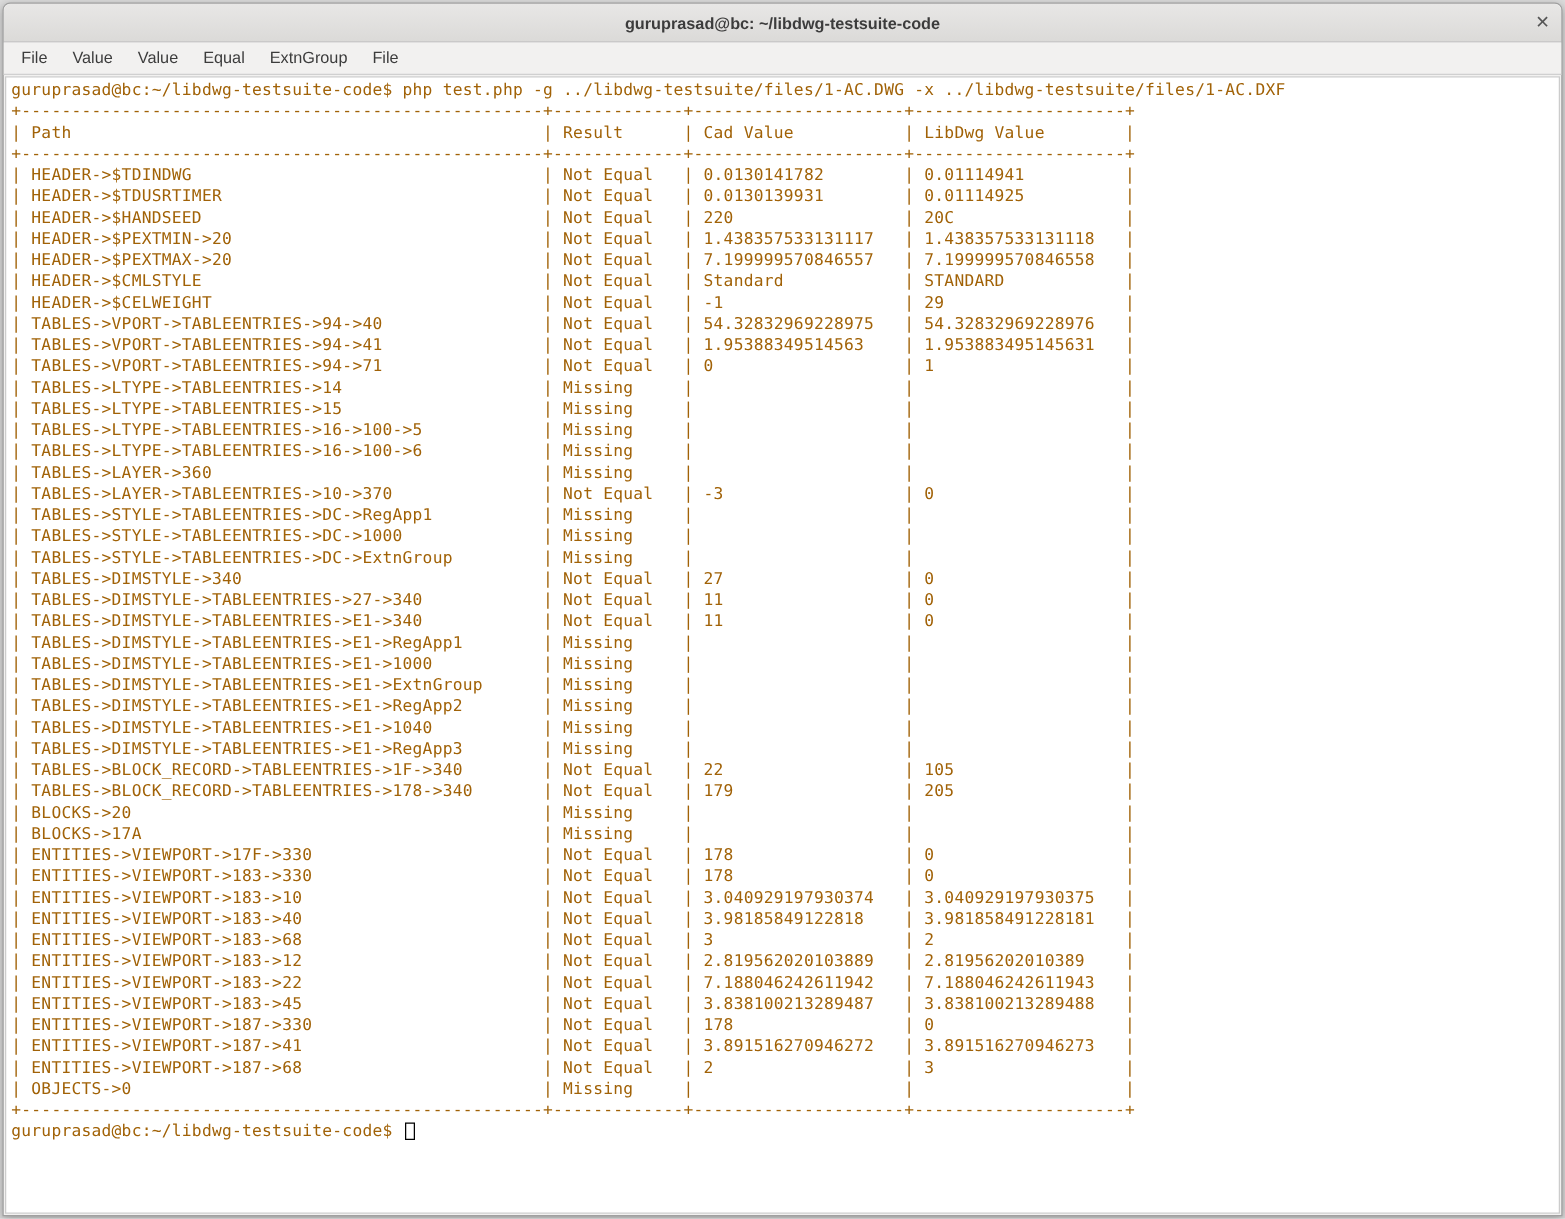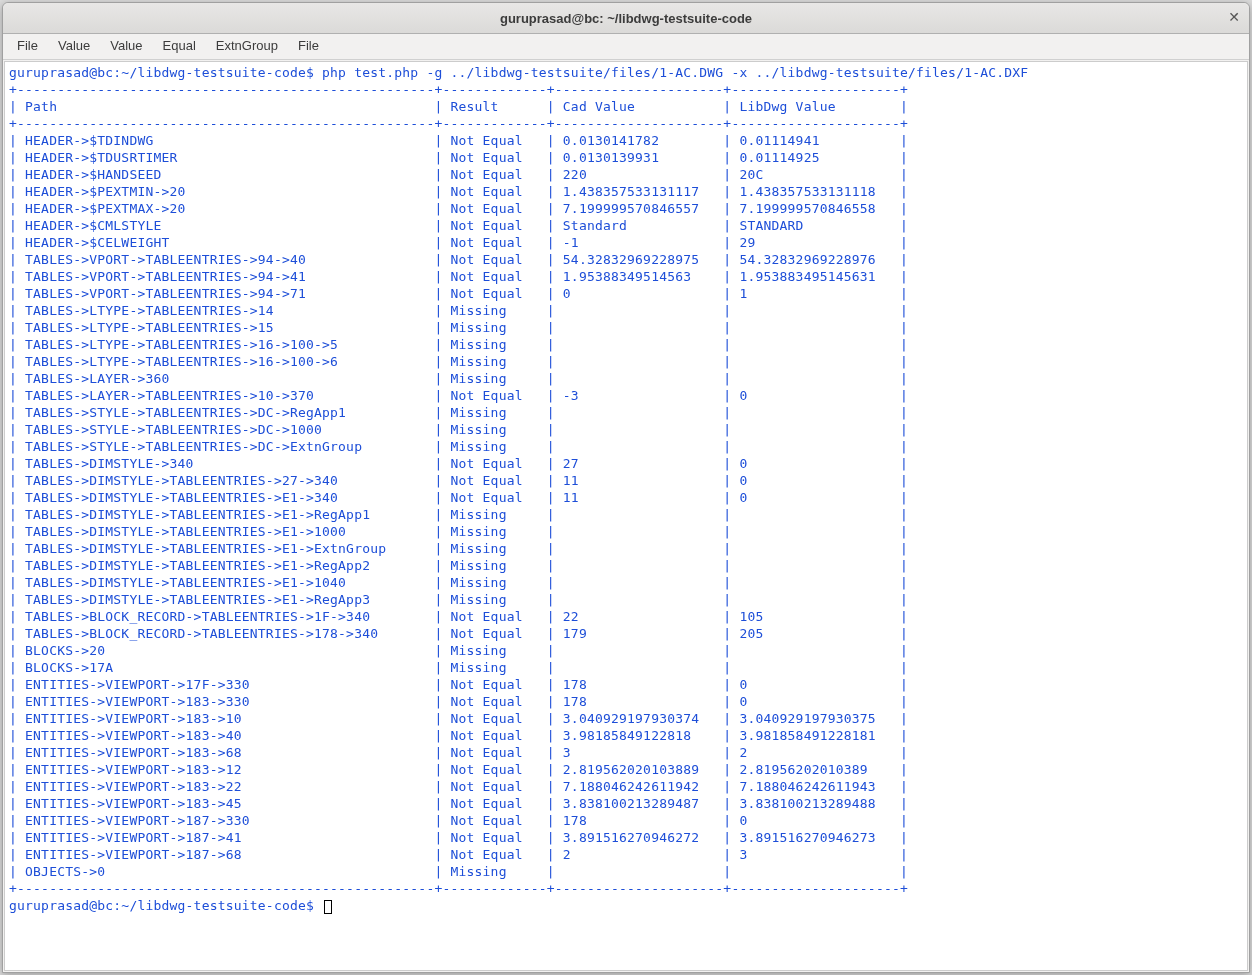--- a/index.html
+++ b/index.html
@@ -3,21 +3,21 @@
   <meta charset="utf-8">
   <style>
     * { margin: 0; padding: 0; box-sizing: border-box; }
     body { font-family: sans-serif; background: #dcdcdc; width: 1252px; height: 975px; overflow: hidden; }
     .window { background: #f2f1f0; border: 1px solid #a0a0a0; border-radius: 6px 6px 0 0; width: 1248px; height: 971px; margin: 2px; display: flex; flex-direction: column; box-shadow: 0 2px 8px rgba(0,0,0,0.3); }
     .titlebar { height: 31px; background: linear-gradient(#e8e7e6, #dbdad8); border-bottom: 1px solid #b0b0b0; border-radius: 6px 6px 0 0; display: flex; align-items: center; justify-content: center; position: relative; }
     .titlebar-text { font-size: 13px; font-weight: bold; color: #3c3c3c; }
     .close-btn { position: absolute; right: 6px; top: 5px; width: 18px; height: 18px; display: flex; align-items: center; justify-content: center; font-size: 14px; color: #555; cursor: pointer; }
     .menubar { height: 26px; background: #f2f1f0; border-bottom: 1px solid #d0d0d0; display: flex; align-items: flex-start; padding: 0 4px; font-size: 13px; color: #3c3c3c; }
     .menu-item { padding: 4px 10px; cursor: pointer; }
-    .terminal { flex: 1; background: #ffffff; font-family: "DejaVu Sans Mono", "Liberation Mono", monospace; font-size: 13px; line-height: 17px; color: #1d4ed8; padding: 2px 4px; white-space: pre; overflow: hidden; margin: 1px; border: 1px solid #ccc; letter-spacing: 0.2px; }
+    .terminal { flex: 1; background: #ffffff; font-family: "DejaVu Sans Mono", "Liberation Mono", monospace; font-size: 13px; line-height: 17px; color: #a16207; padding: 2px 4px; white-space: pre; overflow: hidden; margin: 1px; border: 1px solid #ccc; letter-spacing: 0.2px; }
     .cursor { display: inline-block; width: 8px; height: 14px; border: 1px solid #000; vertical-align: middle; margin-left: 2px; }
   </style>
 </head>
 <body>
 
 <div class="window">
   <div class="titlebar">
     <span class="titlebar-text">guruprasad@bc: ~/libdwg-testsuite-code</span>
     <span class="close-btn">✕</span>
   </div>

